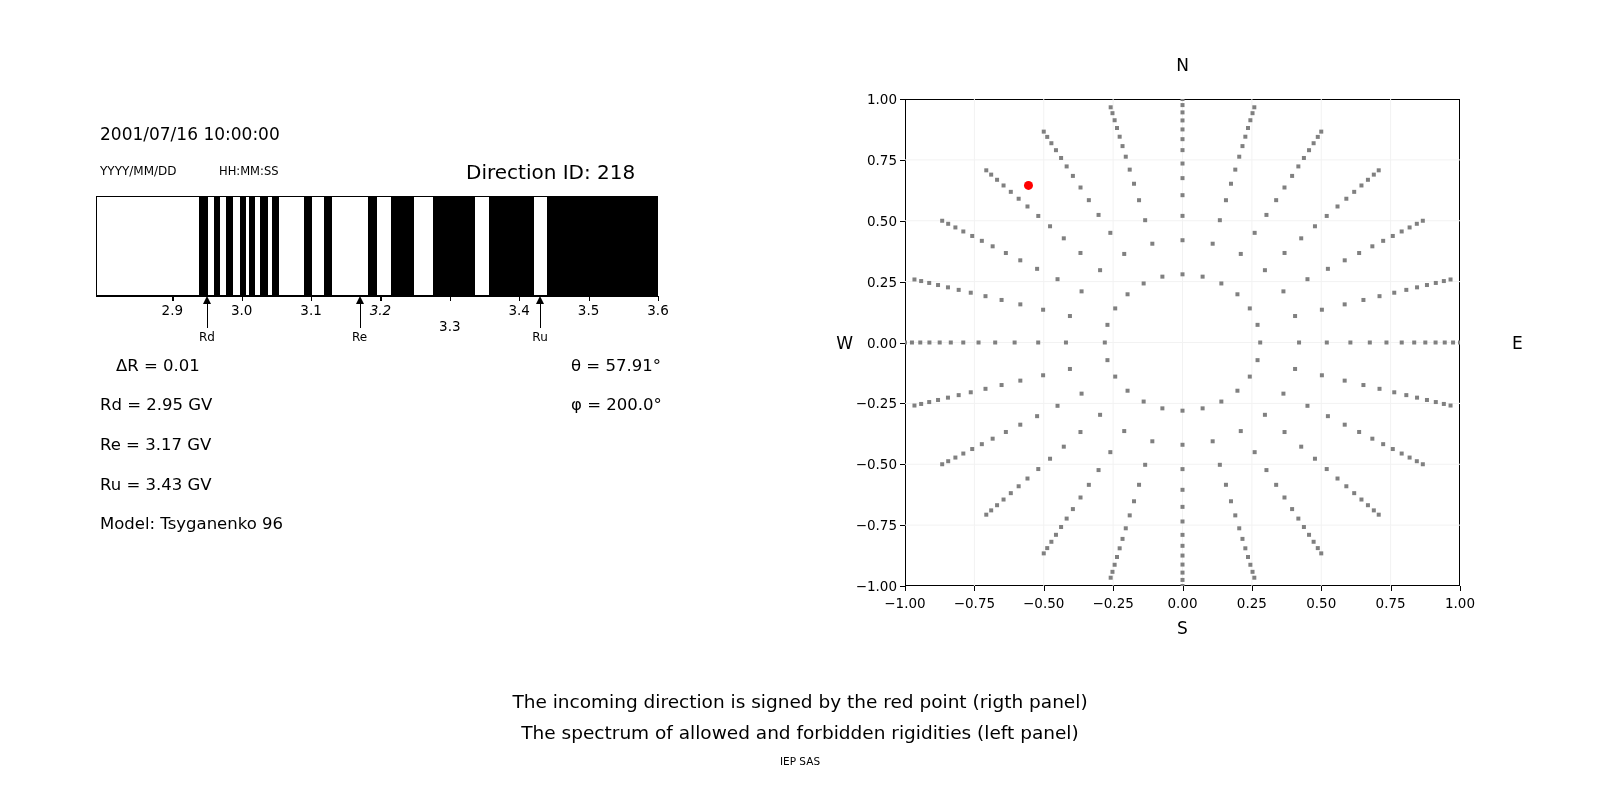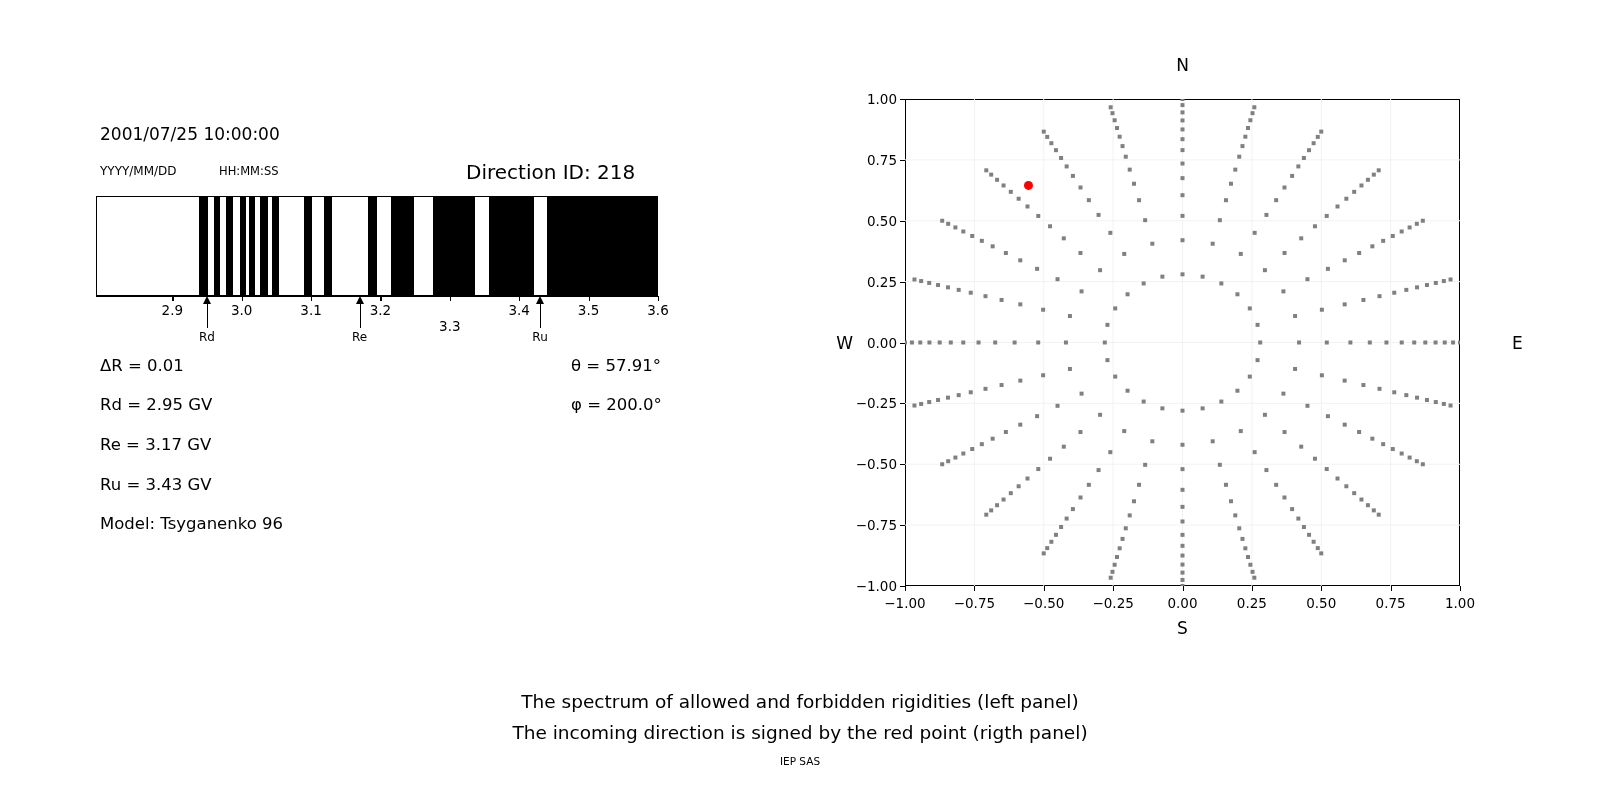--- a/index.html
+++ b/index.html
@@ -111,21 +111,21 @@
     transform: translateX(-50%);
     white-space: nowrap;
   }
 
   
   .param {
     position: absolute;
     font-size: 16.5px;
     white-space: nowrap;
   }
-  #param-dr    { left: 100px; top: 356px; }
+  #param-dr    { left: 116px; top: 356px; }
   #param-rd    { left: 100px; top: 395px; }
   #param-re    { left: 100px; top: 435px; }
   #param-ru    { left: 100px; top: 475px; }
   #param-model { left: 100px; top: 514px; }
   #param-theta { left: 571px; top: 356px; }
   #param-phi   { left: 571px; top: 395px; }
 
   
   #right-panel {
     position: absolute;
@@ -210,21 +210,21 @@
     text-align: center;
     font-size: 10.5px;
   }
 </style>
 </head>
 <body>
 
 <div id="left-panel">
 
 
-  <div class="info-line" id="datetime">2001/07/25 10:00:00</div>
+  <div class="info-line" id="datetime">2001/07/16 10:00:00</div>
 
   <div class="info-line" id="fmt-date">YYYY/MM/DD</div>
 
   <div class="info-line" id="fmt-time">HH:MM:SS</div>
 
   <div class="info-line" id="direction-id">Direction ID: 218</div>
 
   <div id="spectrum-wrap">
     <div id="spectrum-bar">
         <div class="band" style="left: 102.34px; width: 9.01975px; background: rgb(0, 0, 0);"></div>
@@ -246,21 +246,21 @@
 
   <div id="spectrum-axis">
     <div id="axis-line"></div>
   <div class="tick" style="left: 76.321px;"></div>
       <div class="tick-label" style="left: 76.321px;">2.9</div>
       <div class="tick" style="left: 145.704px;"></div>
       <div class="tick-label" style="left: 145.704px;">3.0</div>
       <div class="tick" style="left: 215.086px;"></div>
       <div class="tick-label" style="left: 215.086px;">3.1</div>
       <div class="tick" style="left: 284.469px;"></div>
-      <div class="tick-label" style="left: 284.469px;">3.2</div>
+      <div class="tick-label" style="left: 284.469px; font-style: italic;">3.2</div>
       <div class="tick" style="left: 353.852px;"></div>
       <div class="tick-label" style="left: 353.852px; margin-top: 16px;">3.3</div>
       <div class="tick" style="left: 423.235px;"></div>
       <div class="tick-label" style="left: 423.235px;">3.4</div>
       <div class="tick" style="left: 492.617px;"></div>
       <div class="tick-label" style="left: 492.617px;">3.5</div>
       <div class="tick" style="left: 562px;"></div>
       <div class="tick-label" style="left: 562px;">3.6</div>
     </div>
 
@@ -662,17 +662,17 @@
       <div class="x-tick-mark" style="left: 416.25px;"></div>
       <div class="x-tick-label" style="left: 416.25px;">0.50</div>
       <div class="x-tick-mark" style="left: 485.625px;"></div>
       <div class="x-tick-label" style="left: 485.625px;">0.75</div>
       <div class="x-tick-mark" style="left: 555px;"></div>
       <div class="x-tick-label" style="left: 555px;">1.00</div>
     </div>
 </div>
 
 <div id="caption">
+  <div class="caption-line">The incoming direction is signed by the red point (rigth panel)</div>
   <div class="caption-line">The spectrum of allowed and forbidden rigidities (left panel)</div>
-  <div class="caption-line">The incoming direction is signed by the red point (rigth panel)</div>
 </div>
 
 <div id="footer">IEP SAS</div>
 
 </body></html>

